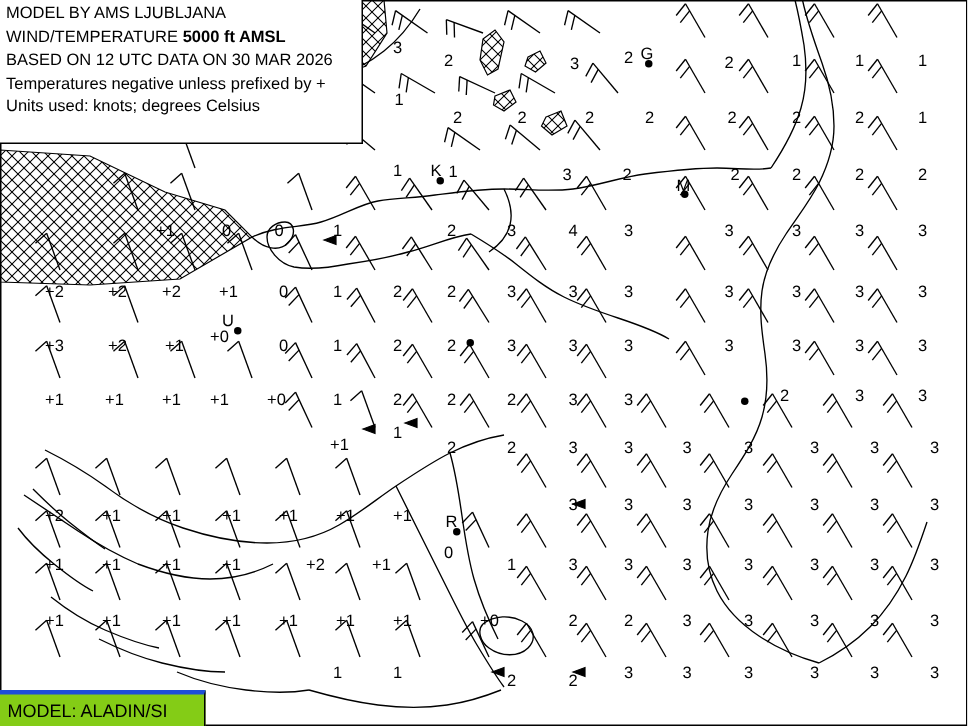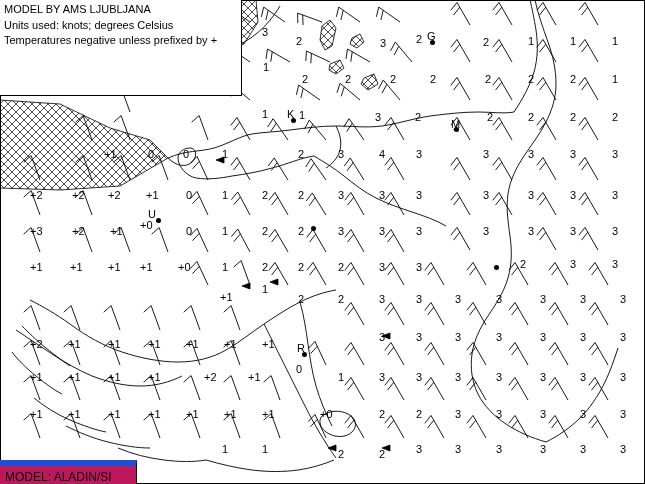--- a/index.html
+++ b/index.html
@@ -4,21 +4,21 @@
 <style>
   html,body{margin:0;padding:0;background:#fff;}
   body{font-family:"Liberation Sans",sans-serif;}
   #wrap{position:relative;width:645px;height:484px;background:#fff;overflow:hidden;}
   #frame{position:absolute;left:0;top:0;width:645px;height:484px;border:1px solid #000;box-sizing:border-box;}
   svg.layer{position:absolute;left:0;top:0;width:645px;height:484px;}
   .hdr{position:absolute;left:4px;top:2px;z-index:20;line-height:15.5px;font-size:11px;color:#000;}
   .hdr div{white-space:nowrap;}
   .hdr b{font-weight:bold;}
   .hdrbox{position:absolute;left:0;top:0;width:242px;height:96px;background:#fff;border-right:1px solid #000;border-bottom:1px solid #000;box-sizing:border-box;z-index:10;}
-  .modelbox{position:absolute;left:0;bottom:0;width:137px;height:24px;background:#be185d;border-top:6px solid #1d4ed8;border-right:1px solid #000;box-sizing:border-box;z-index:20;}
+  .modelbox{position:absolute;left:0;bottom:0;width:137px;height:24px;background:#84cc16;border-top:3px solid #1d4ed8;border-right:1px solid #000;box-sizing:border-box;z-index:20;}
   .modelbox span{position:absolute;left:5px;top:4px;font-size:12px;color:#000;white-space:nowrap;}
   .tmp{position:absolute;font-size:11px;color:#000;white-space:nowrap;z-index:14;}
   .stn{position:absolute;font-size:11px;font-weight:normal;color:#000;z-index:16;}
   .dot{position:absolute;width:5px;height:5px;border-radius:50%;background:#000;z-index:16;}
 </style>
 </head>
 <body>
 
 <div id="wrap">
 
@@ -917,22 +917,24 @@
       <div class="dot" style="left: 454px; top: 127px;"></div>
       <div class="dot" style="left: 156px; top: 218px;"></div>
       <div class="dot" style="left: 311px; top: 226px;"></div>
       <div class="dot" style="left: 494px; top: 265px;"></div>
       <div class="dot" style="left: 302px; top: 352px;"></div>
     </div>
 
   <div class="hdrbox"></div>
   <div class="hdr">
     <div>MODEL BY AMS LJUBLJANA</div>
+    <div><span>WIND/TEMPERATURE </span><b>5000 ft AMSL</b></div>
+    <div>BASED ON 12 UTC DATA ON 30 MAR 2026</div>
+    <div>Temperatures negative unless prefixed by +</div>
     <div>Units used: knots; degrees Celsius</div>
-    <div>Temperatures negative unless prefixed by +</div>
   </div>
 
   <div class="modelbox">
     <span>MODEL: ALADIN/SI</span>
   </div>
 
   <div id="frame"></div>
 </div>
 
 </body></html>

